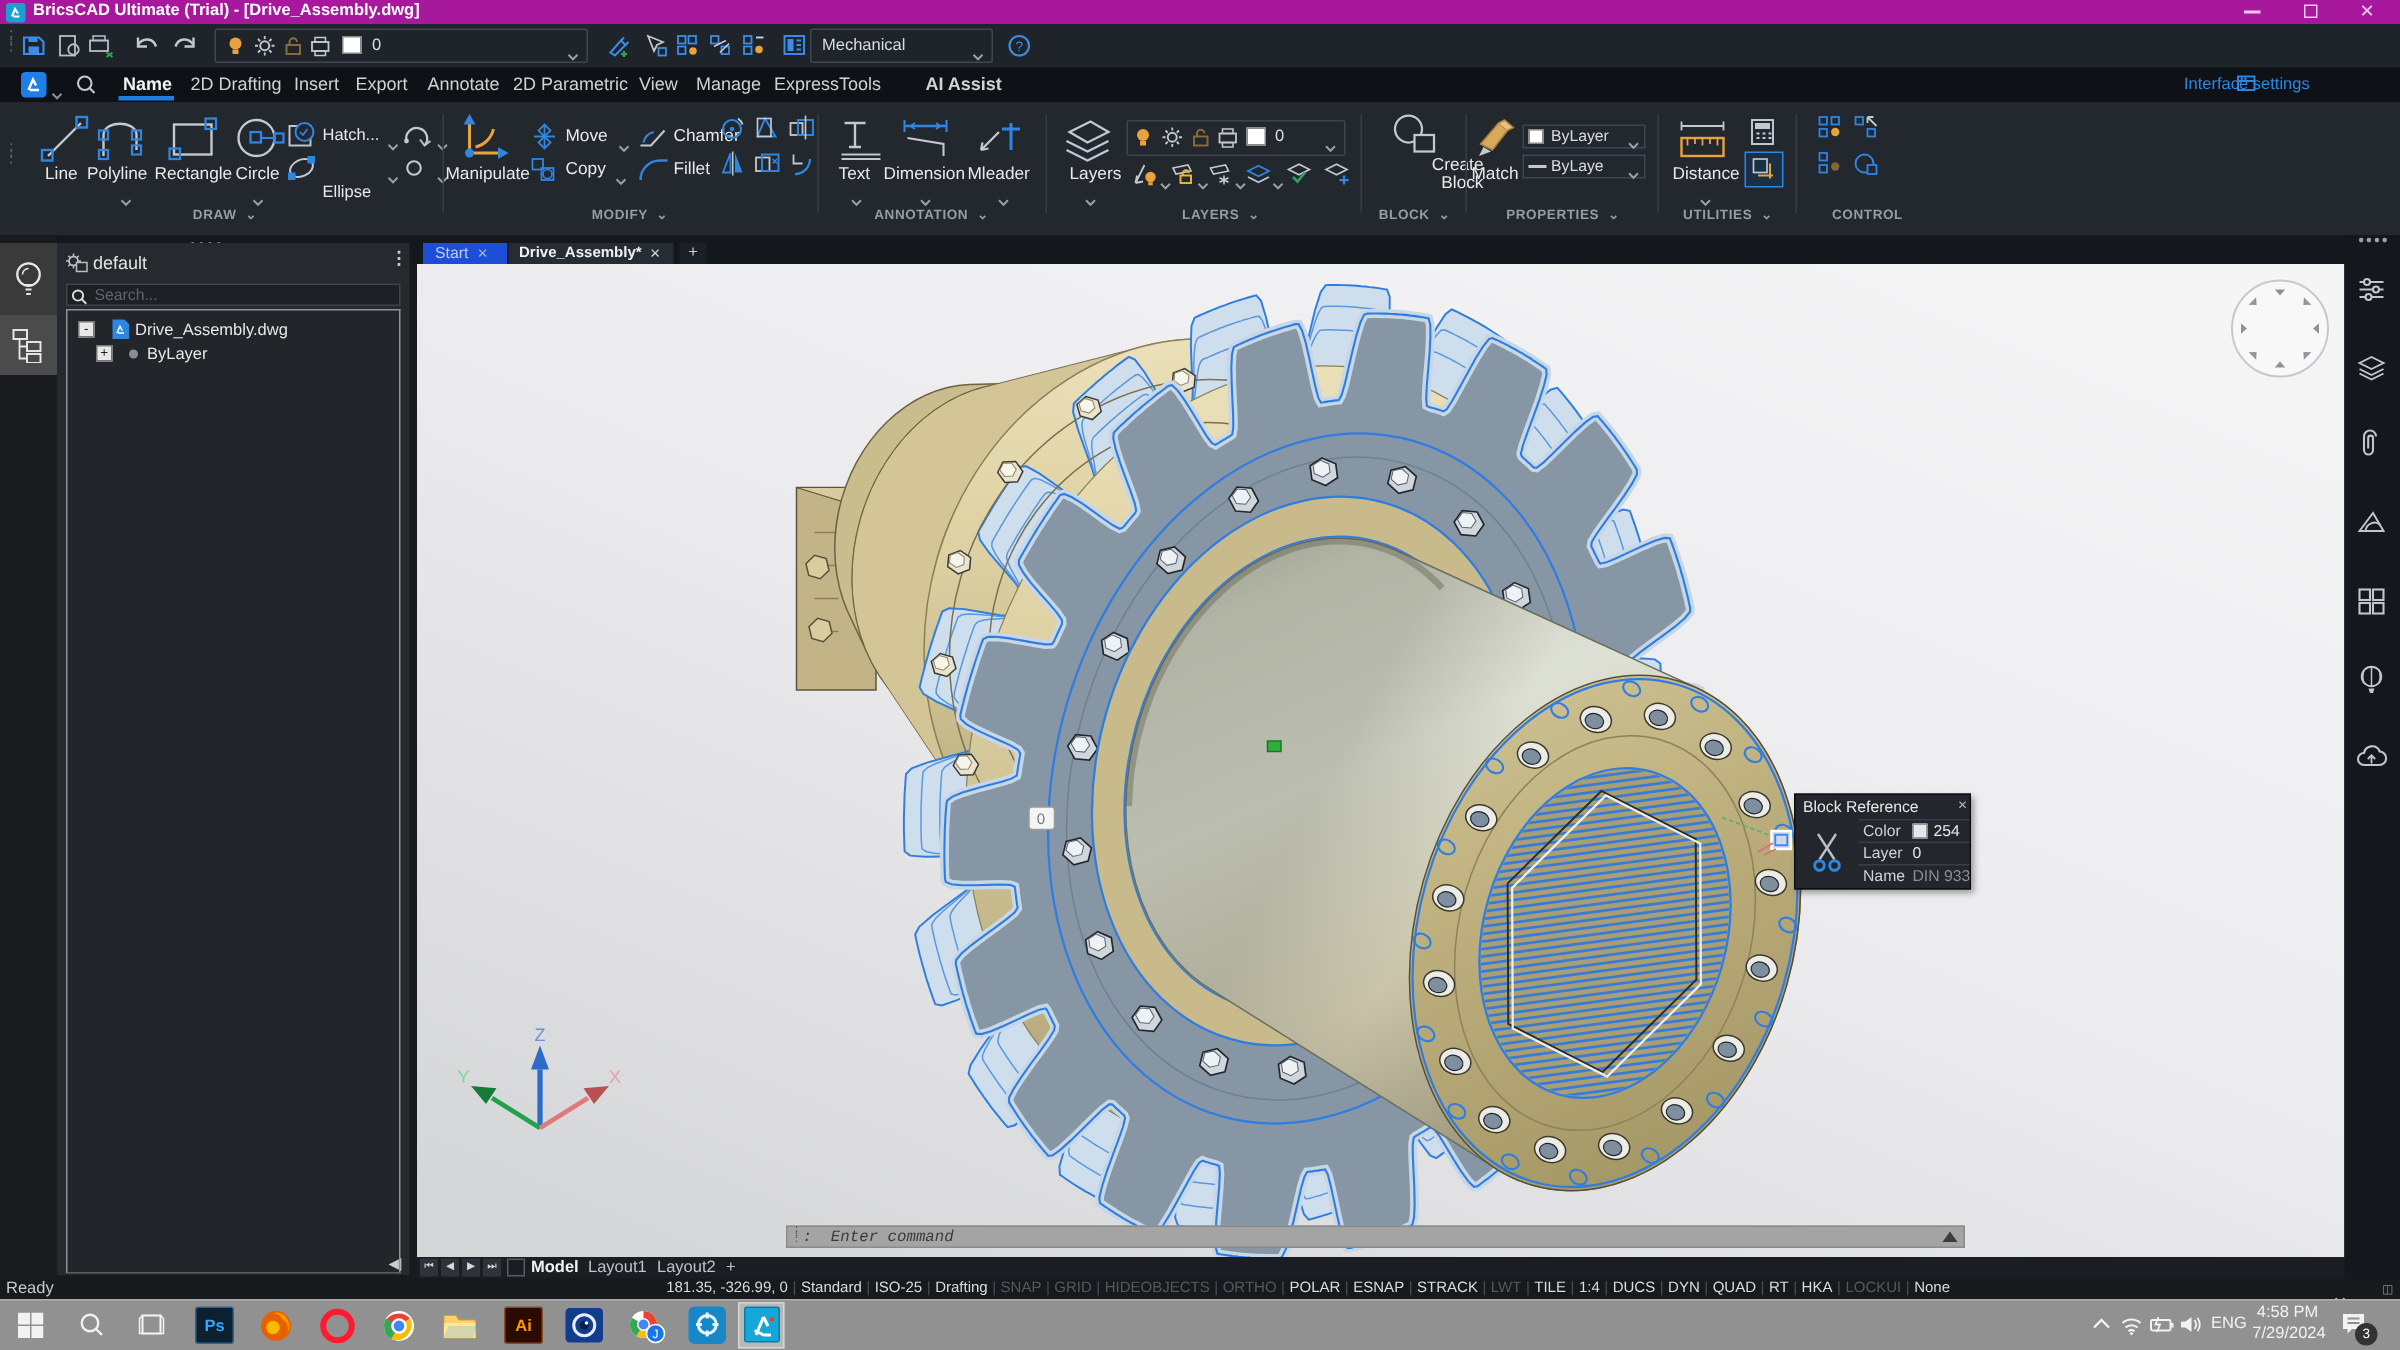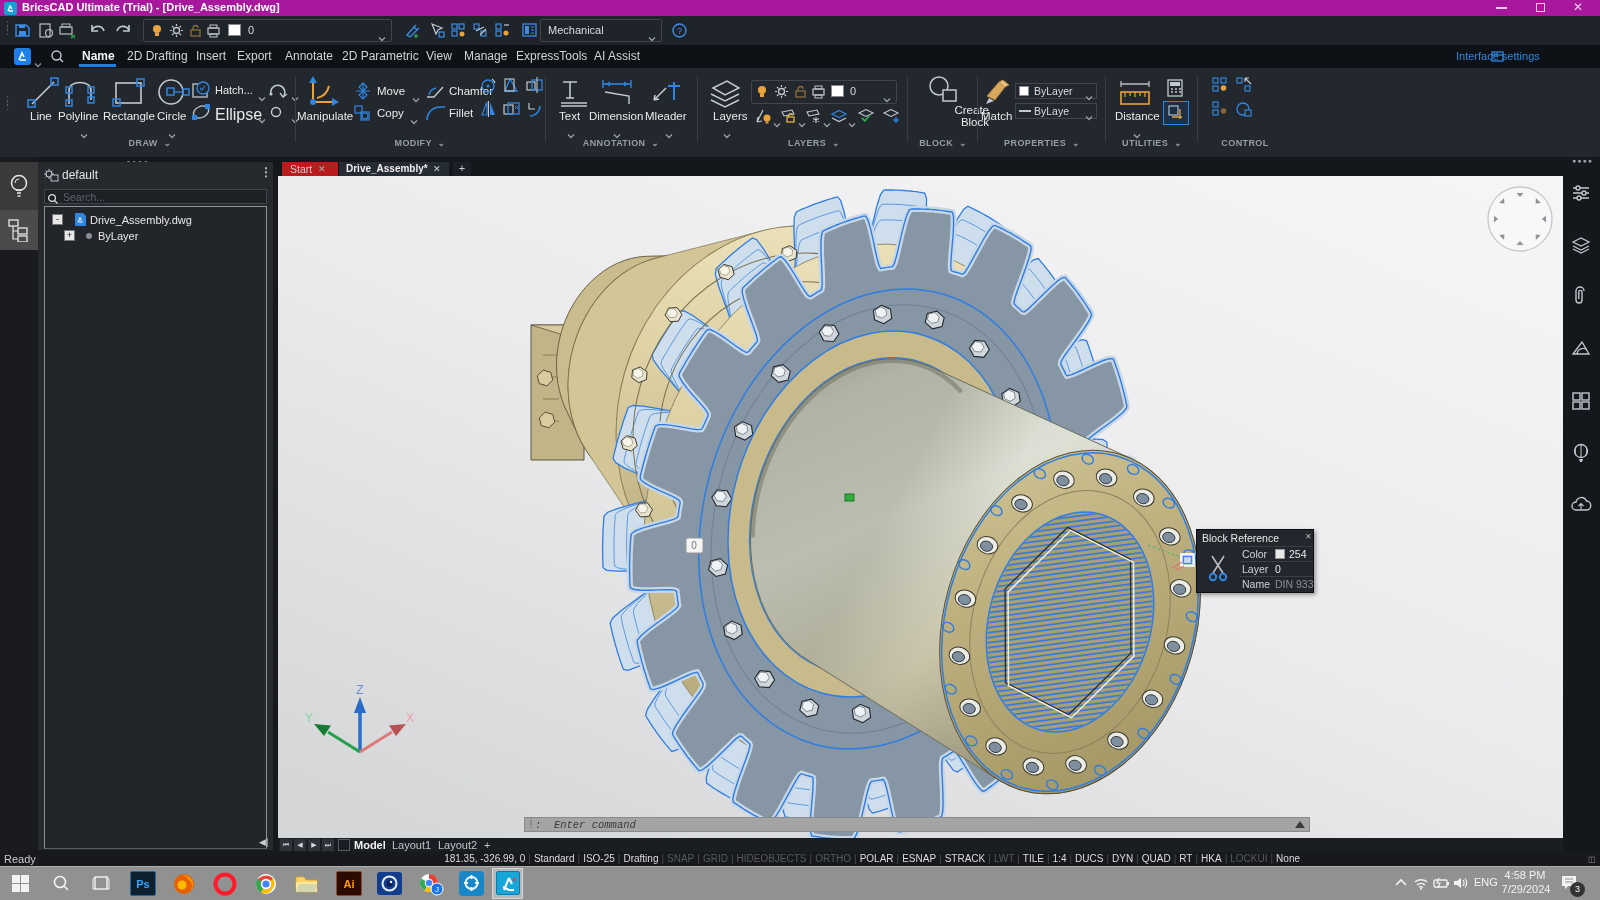--- a/index.html
+++ b/index.html
@@ -165,21 +165,21 @@
         </svg></div>
       <div class="abs tab" style="left:82px;top:4px;color:#f2f2f2;font-weight:bold">Name</div>
       <div class="abs tab" style="left:127px;top:4px;color:#d2d2d2;font-weight:normal">2D Drafting</div>
       <div class="abs tab" style="left:196px;top:4px;color:#d2d2d2;font-weight:normal">Insert</div>
       <div class="abs tab" style="left:237px;top:4px;color:#d2d2d2;font-weight:normal">Export</div>
       <div class="abs tab" style="left:285px;top:4px;color:#d2d2d2;font-weight:normal">Annotate</div>
       <div class="abs tab" style="left:342px;top:4px;color:#d2d2d2;font-weight:normal">2D Parametric</div>
       <div class="abs tab" style="left:426px;top:4px;color:#d2d2d2;font-weight:normal">View</div>
       <div class="abs tab" style="left:464px;top:4px;color:#d2d2d2;font-weight:normal">Manage</div>
       <div class="abs tab" style="left:516px;top:4px;color:#d2d2d2;font-weight:normal">ExpressTools</div>
-      <div class="abs tab" style="left:594px;top:4px;color:#d2d2d2;font-weight:normal">AI Assist</div>
+      <div class="abs tab" style="left:617px;top:4px;color:#d2d2d2;font-weight:bold">AI Assist</div>
       <div class="abs" style="left:79px;top:19px;width:37px;height:3px;background:#1e7fe0"></div>
       <div class="abs" style="left:1491px;top:4px"><svg width="14" height="13" viewBox="0 0 14 13" style="">
           <rect x="1" y="2" width="11" height="9" fill="none" stroke="#2f86e0" stroke-width="1.3"></rect>
           <path d="M1,5 h11" stroke="#2f86e0" stroke-width="1.2"></path>
           <circle cx="3.5" cy="3.5" r="0.8" fill="#2f86e0"></circle>
           <circle cx="6" cy="3.5" r="0.8" fill="#2f86e0"></circle>
         </svg></div>
       <div class="abs" style="left:1456px;top:5px;color:#2f86e0;font-size:11px">Interface settings</div>
     </div>
     <div id="ribbon">
@@ -237,21 +237,21 @@
         <div class="abs" style="left:250px;top:20px"><svg width="8" height="6" viewBox="0 0 8 6">
             <path d="M1,1.5 L4,4.5 L7,1.5" stroke="#9aa0a8" stroke-width="1.3" fill="none"></path>
           </svg></div>
         <div class="ic" style="left:183px;top:34px">
           <svg width="22" height="20" viewBox="0 0 22 20" style="">
             <ellipse cx="10" cy="10" rx="8" ry="5.5" transform="rotate(-25 10 10)" fill="none" stroke="#c3c9d0" stroke-width="1.3"></ellipse>
             <rect x="14" y="2" width="5" height="5" fill="#2f86e0"></rect>
             <rect x="1" y="13" width="5" height="5" fill="#2f86e0"></rect>
           </svg>
         </div>
-        <div class="tx" style="left:207px;top:38px;font-size:16px">Ellipse</div>
+        <div class="tx" style="left:207px;top:54px;font-size:11px">Ellipse</div>
         <div class="abs" style="left:250px;top:42px"><svg width="8" height="6" viewBox="0 0 8 6">
             <path d="M1,1.5 L4,4.5 L7,1.5" stroke="#9aa0a8" stroke-width="1.3" fill="none"></path>
           </svg></div>
         <div class="ic" style="left:258px;top:12px">
           <svg width="24" height="20" viewBox="0 0 24 20" style="">
             <path d="M5,14 a7,7 0 1 1 12,3" fill="none" stroke="#c3c9d0" stroke-width="1.5"></path>
             <path d="M14,13 l3,4 4,-3" fill="none" stroke="#c3c9d0" stroke-width="1.3"></path>
             <circle cx="5" cy="14" r="1.6" fill="#c3c9d0"></circle>
           </svg>
         </div>
@@ -583,21 +583,21 @@
             <circle cx="8" cy="9" r="6" fill="none" stroke="#2f86e0" stroke-width="1.3"></circle>
             <rect x="10" y="10" width="6" height="6" fill="#23272e" stroke="#2f86e0" stroke-width="1.2"></rect>
           </svg>
         </div>
         <div class="gcap" style="left:0px">CONTROL</div>
       </div>
     </div>
     <div id="midstrip"></div>
     <div class="abs" style="left:126px;top:158px;color:#888;font-size:8px;letter-spacing:1px">●●●●</div>
     <div class="abs" style="left:278px;top:162px;width:1285px;height:14px;background:#14181d"></div>
-    <div class="abs" style="left:282px;top:162px;width:56px;height:14px;background:#b91c1c;color:#c9ced4;font-size:10.5px;padding:1px 0 0 8px">Start</div>
+    <div class="abs" style="left:282px;top:162px;width:56px;height:14px;background:#1d4ed8;color:#c9ced4;font-size:10.5px;padding:1px 0 0 8px">Start</div>
     <div class="abs" style="left:318px;top:164px;color:#aab0b6;font-size:9px">✕</div>
     <div class="abs" style="left:339px;top:162px;width:110px;height:14px;background:#262c34;color:#f0f0f0;font-weight:bold;font-size:10px;padding:1px 0 0 7px">Drive_Assembly*</div>
     <div class="abs" style="left:433px;top:164px;color:#d0d4d8;font-size:9px">✕</div>
     <div class="abs" style="left:453px;top:162px;width:18px;height:14px;background:#1b2026;color:#c9ced4;font-size:11px;text-align:center">+</div>
     <div id="leftstrip"></div>
     <div class="abs" style="left:0px;top:162px;width:38px;height:88px;background:#3a3a3a"></div>
     <div class="abs" style="left:7px;top:172px"><svg width="24" height="28" viewBox="0 0 24 28" style="">
         <circle cx="12" cy="11" r="7.5" fill="none" stroke="#e8e8e8" stroke-width="1.5"></circle>
         <path d="M9,18 h6 M10,21 h4 M10.5,24 h3" stroke="#e8e8e8" stroke-width="1.4"></path>
         <path d="M12,7 a4,4 0 0 0 -4,4" fill="none" stroke="#e8e8e8" stroke-width="1"></path>

